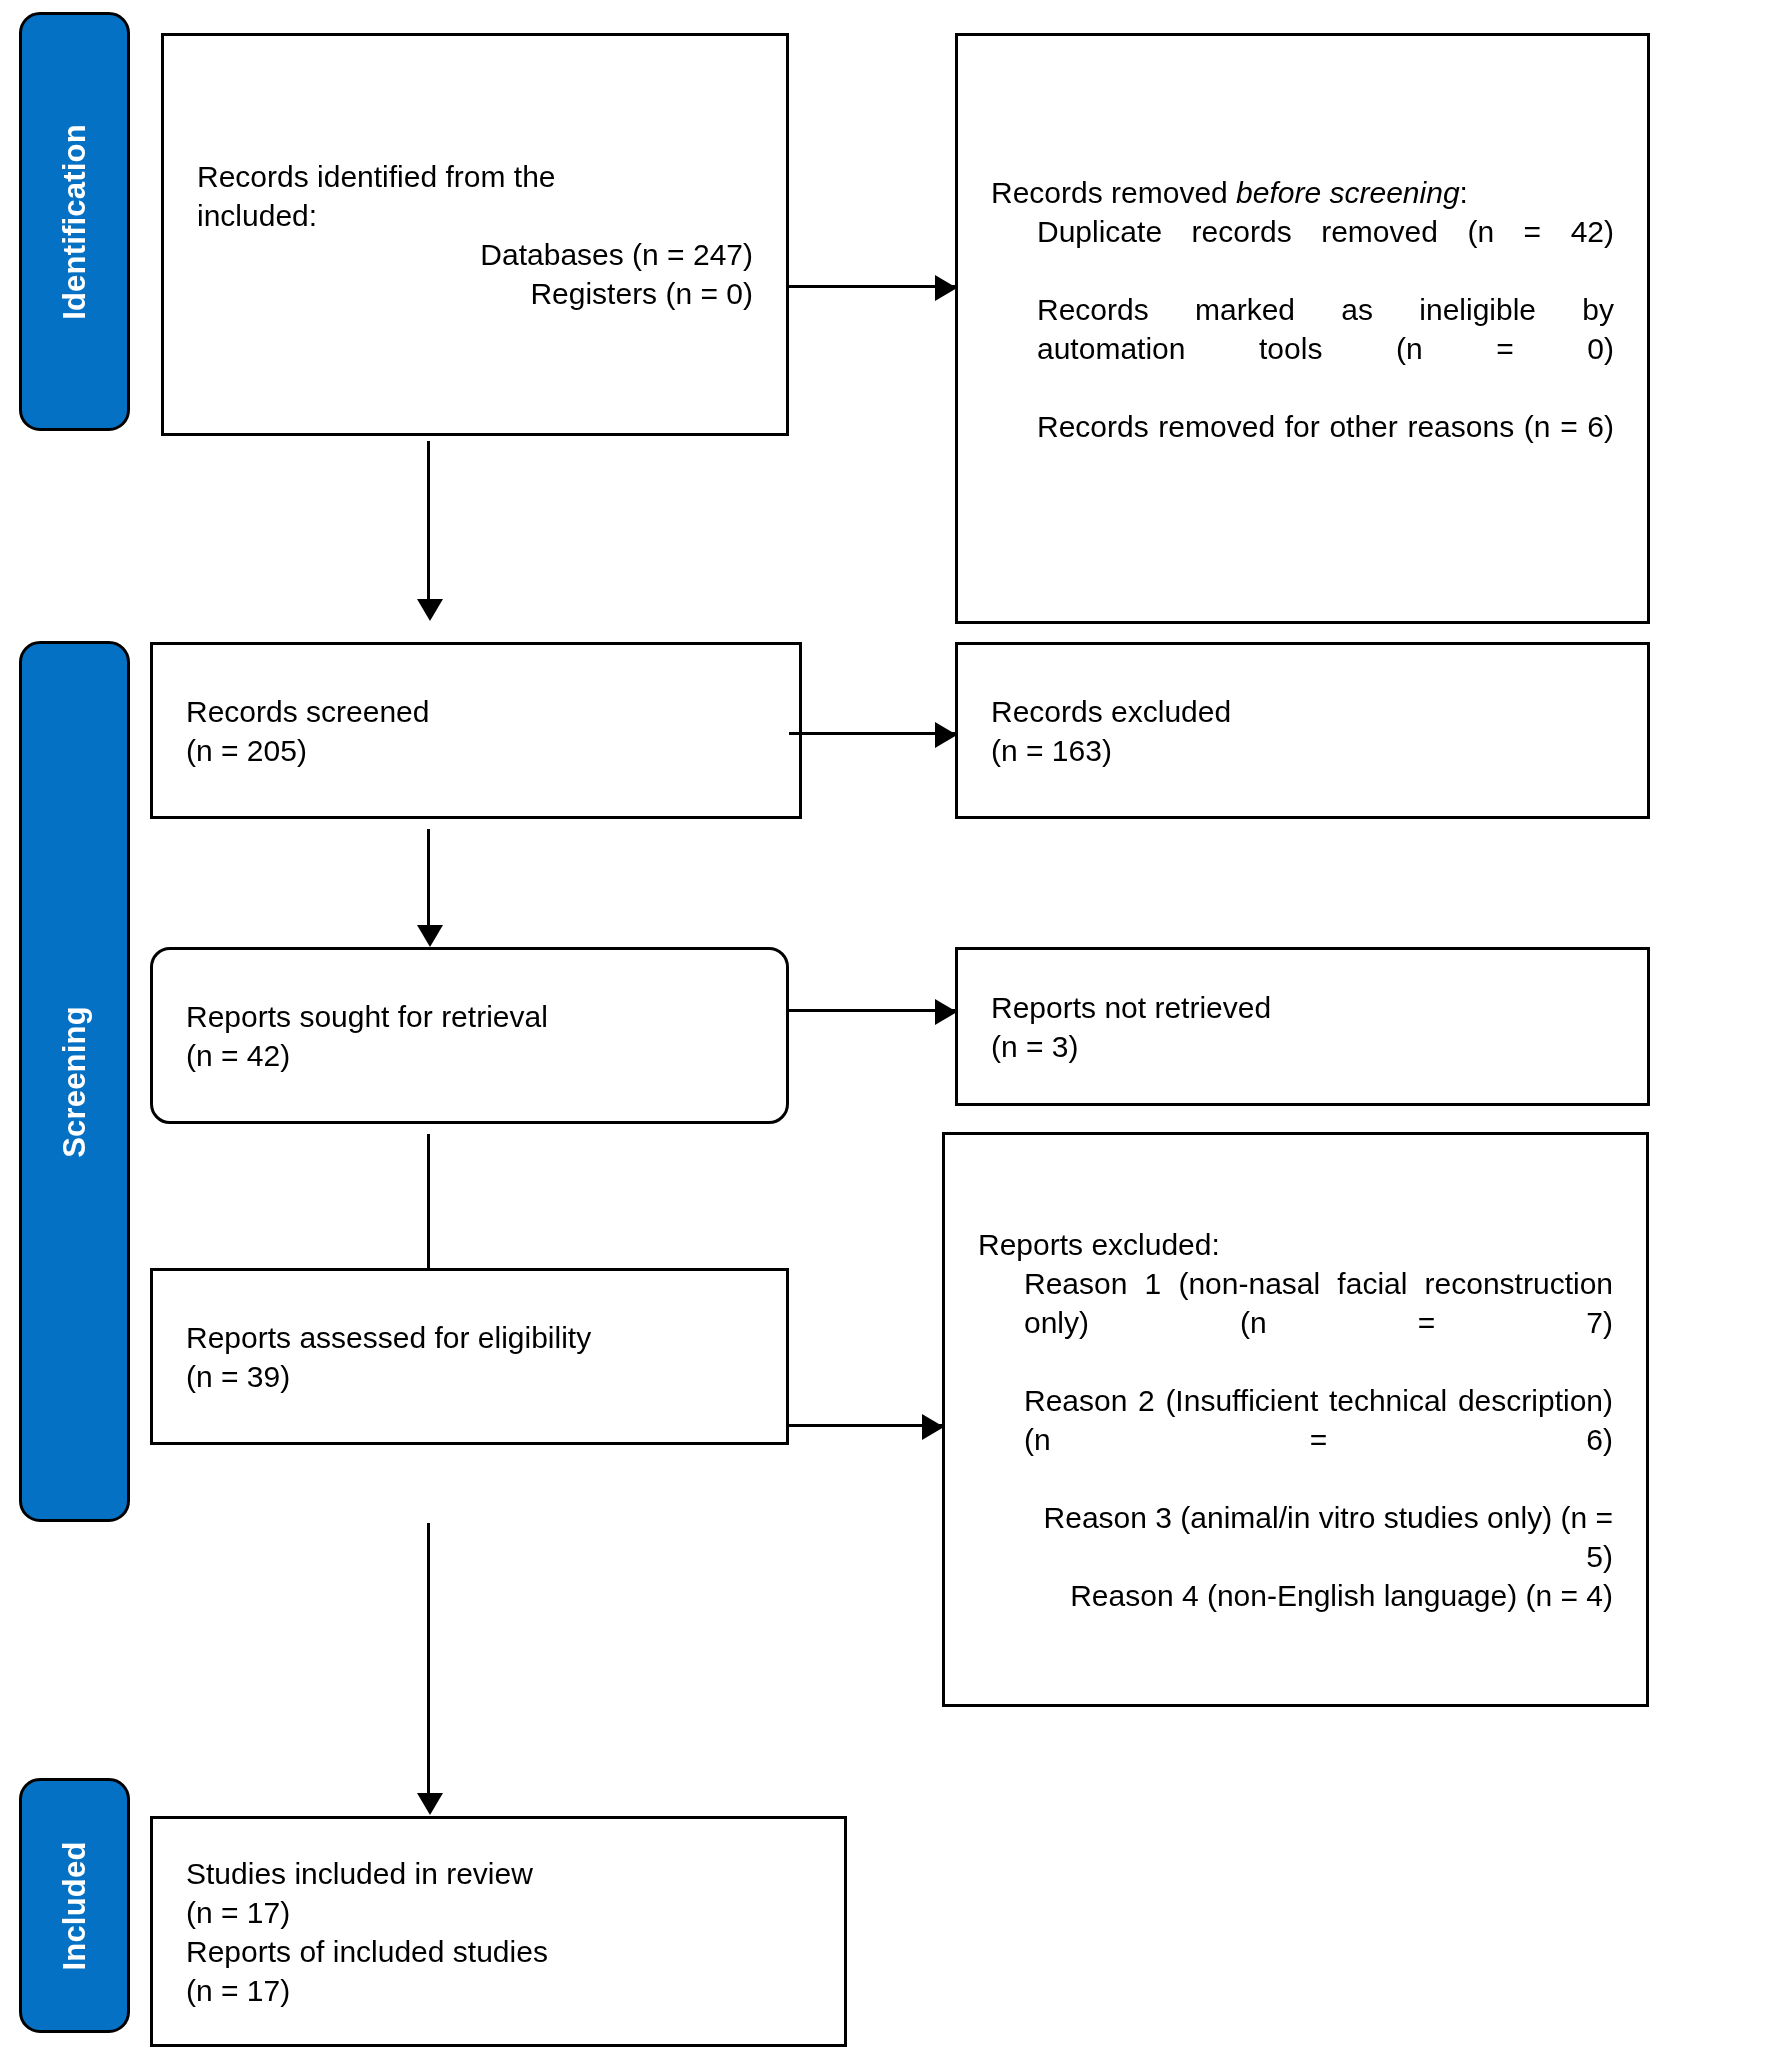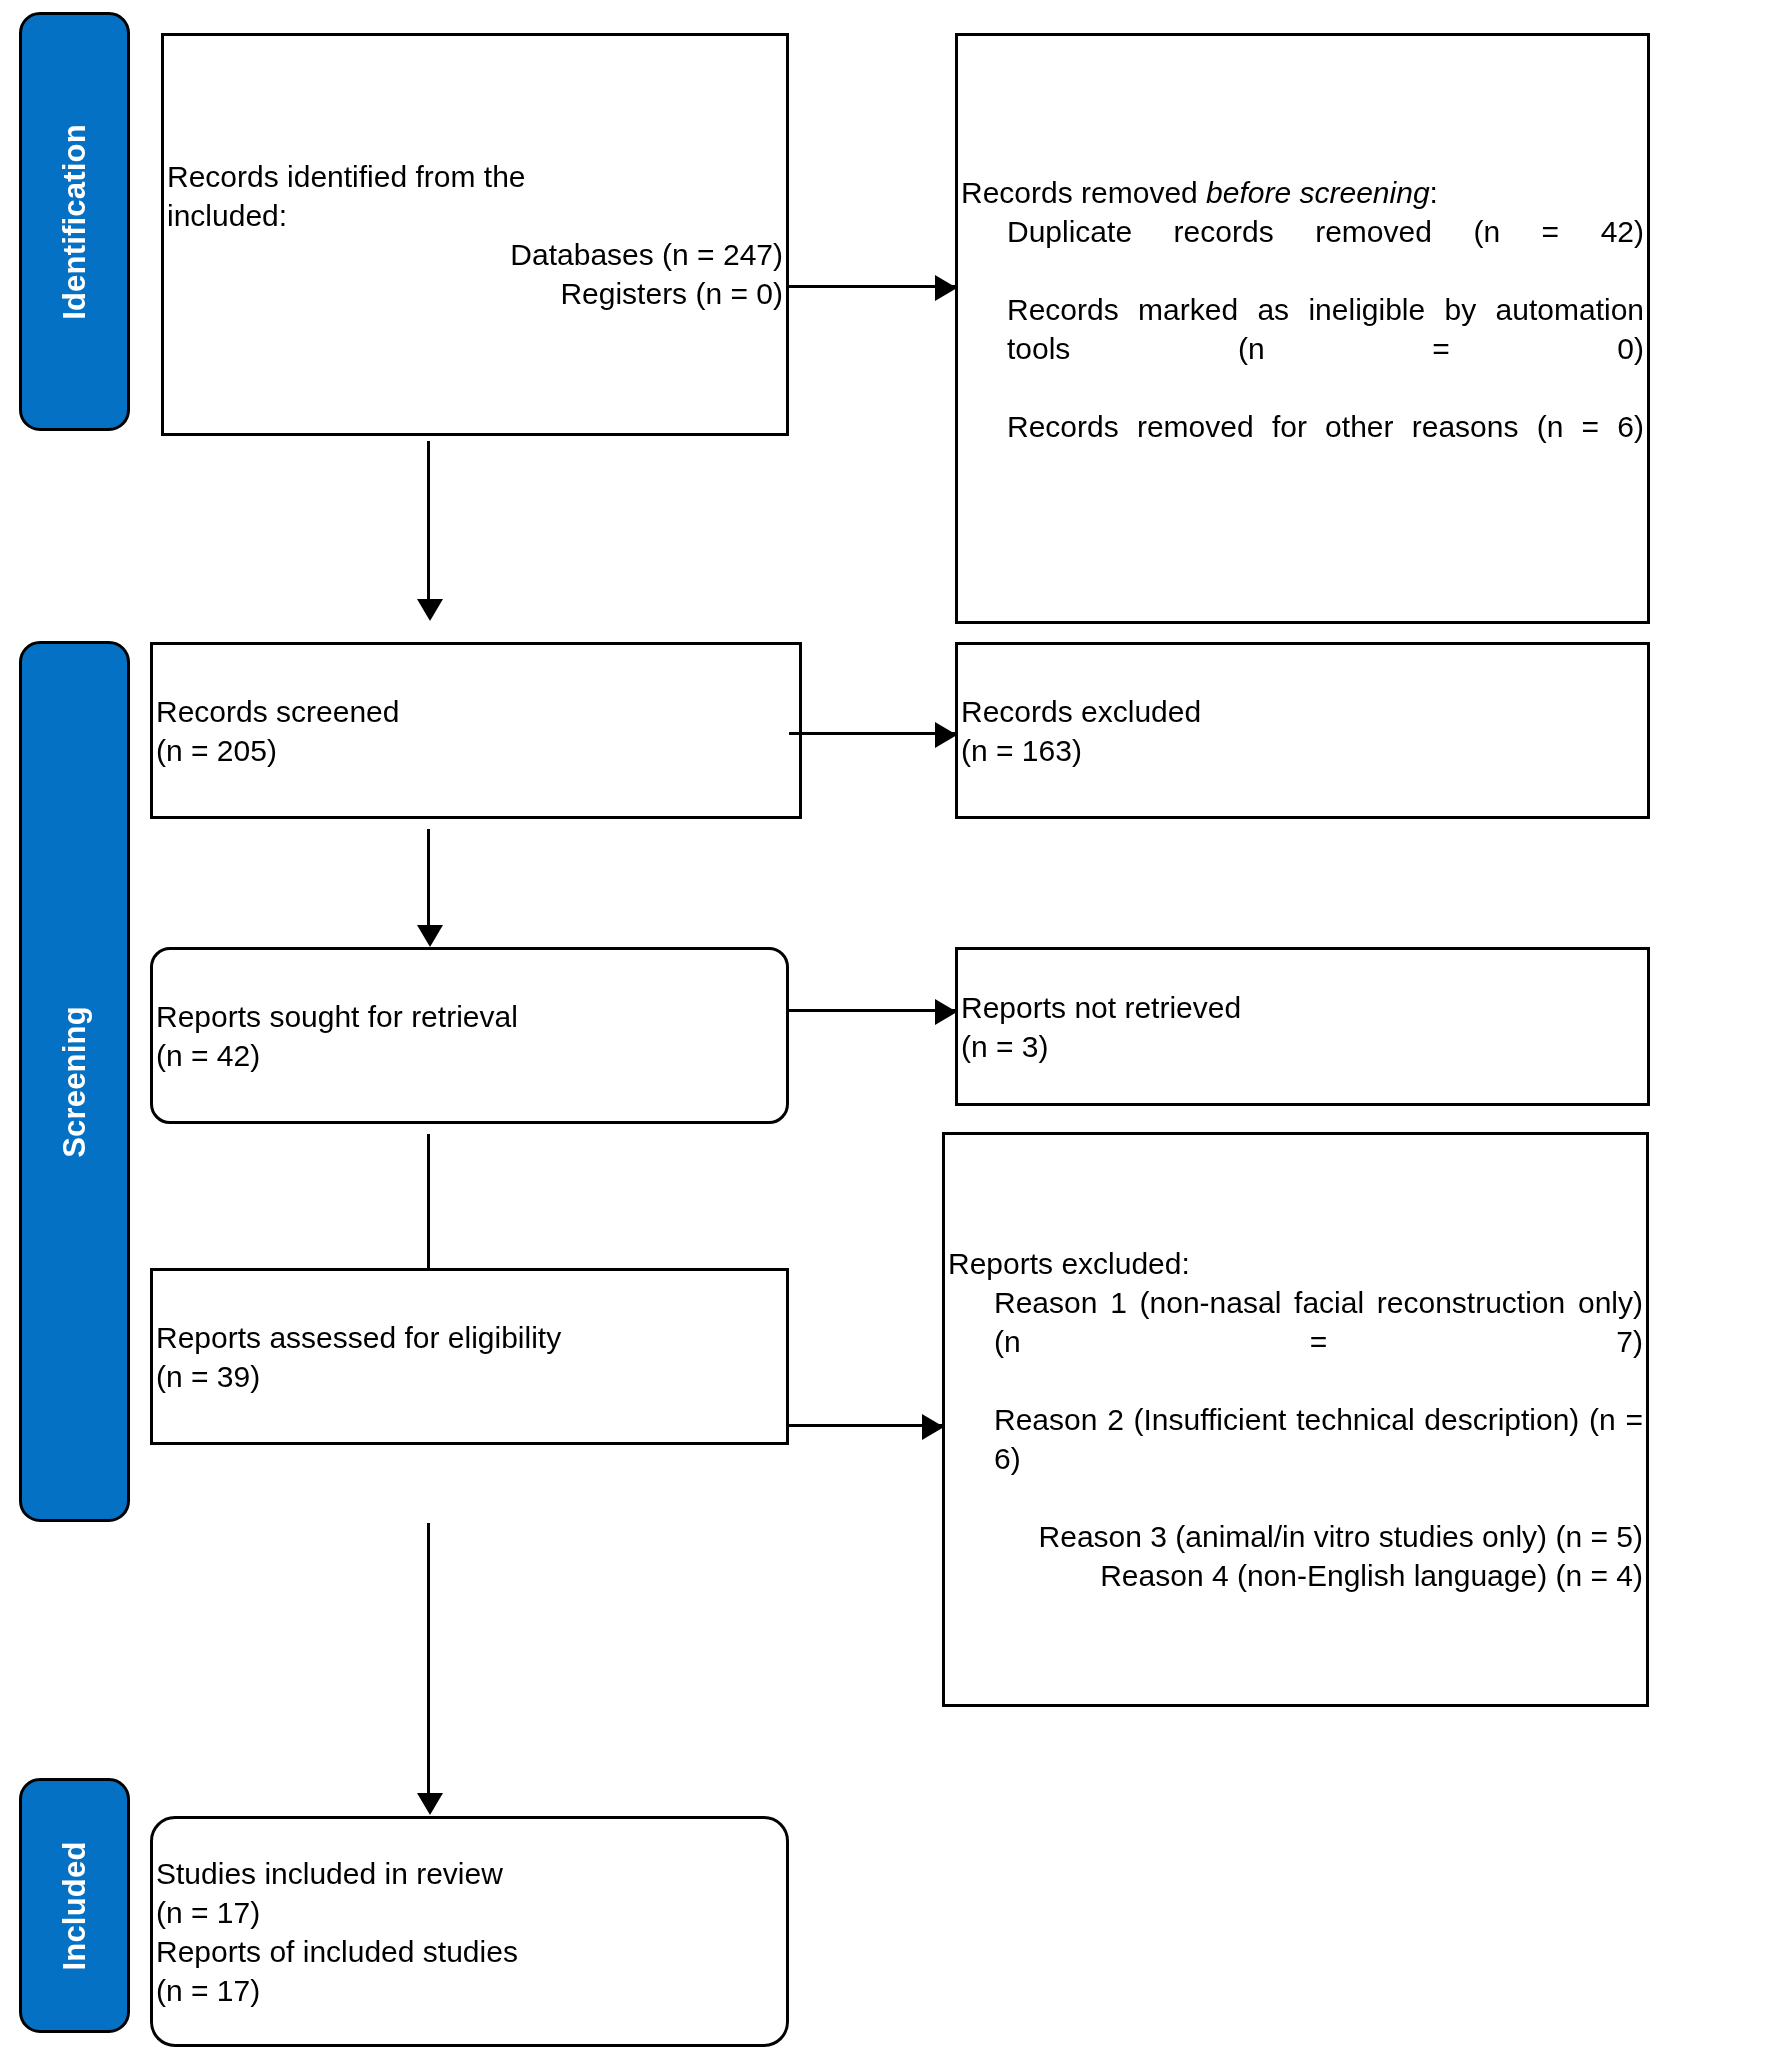--- a/index.html
+++ b/index.html
@@ -41,21 +41,21 @@
   .box{
     position:absolute;
     background:#ffffff;
     border:3.5px solid #000000;
     box-sizing:border-box;
     display:flex;
     flex-direction:column;
     justify-content:center;
   }
   .box .box-inner{
-    padding:0 3px;
+    padding:0 33px;
   }
   .line{
     font-size:30px;
     line-height:1.30;
     color:#000000;
     white-space:pre-wrap;
   }
   .line.indent{ padding-left:46px; text-indent:0;text-align:right; }
   .line.just{ text-align:justify; text-justify:inter-word; }
   .line.just::after{ content:""; display:inline-block; width:100%; }
@@ -182,21 +182,21 @@
       <div class="line">Reports excluded:</div>
       <div class="line indent just">Reason 1 (non-nasal facial reconstruction only) (n = 7)</div>
       <div class="line indent just">Reason 2 (Insufficient technical description) (n = 6)</div>
       <div class="line indent">Reason 3 (animal/in vitro studies only) (n = 5)</div>
       <div class="line indent">Reason 4 (non-English language) (n = 4)</div>
     </div>
   </div>
 
   <div class="v-arrow" style="left:427px; top:1523px; height:270px;"></div>
 
-  <div class="box" style="left:150px; top:1816px; width:639px; height:231px;border-radius:25px;">
+  <div class="box" style="left:150px; top:1816px; width:697px; height:231px;">
     <div class="box-inner">
       <div class="line">Studies included in review</div>
       <div class="line">(n = 17)</div>
       <div class="line">Reports of included studies</div>
       <div class="line">(n = 17)</div>
     </div>
   </div>
 
 </div>
 

